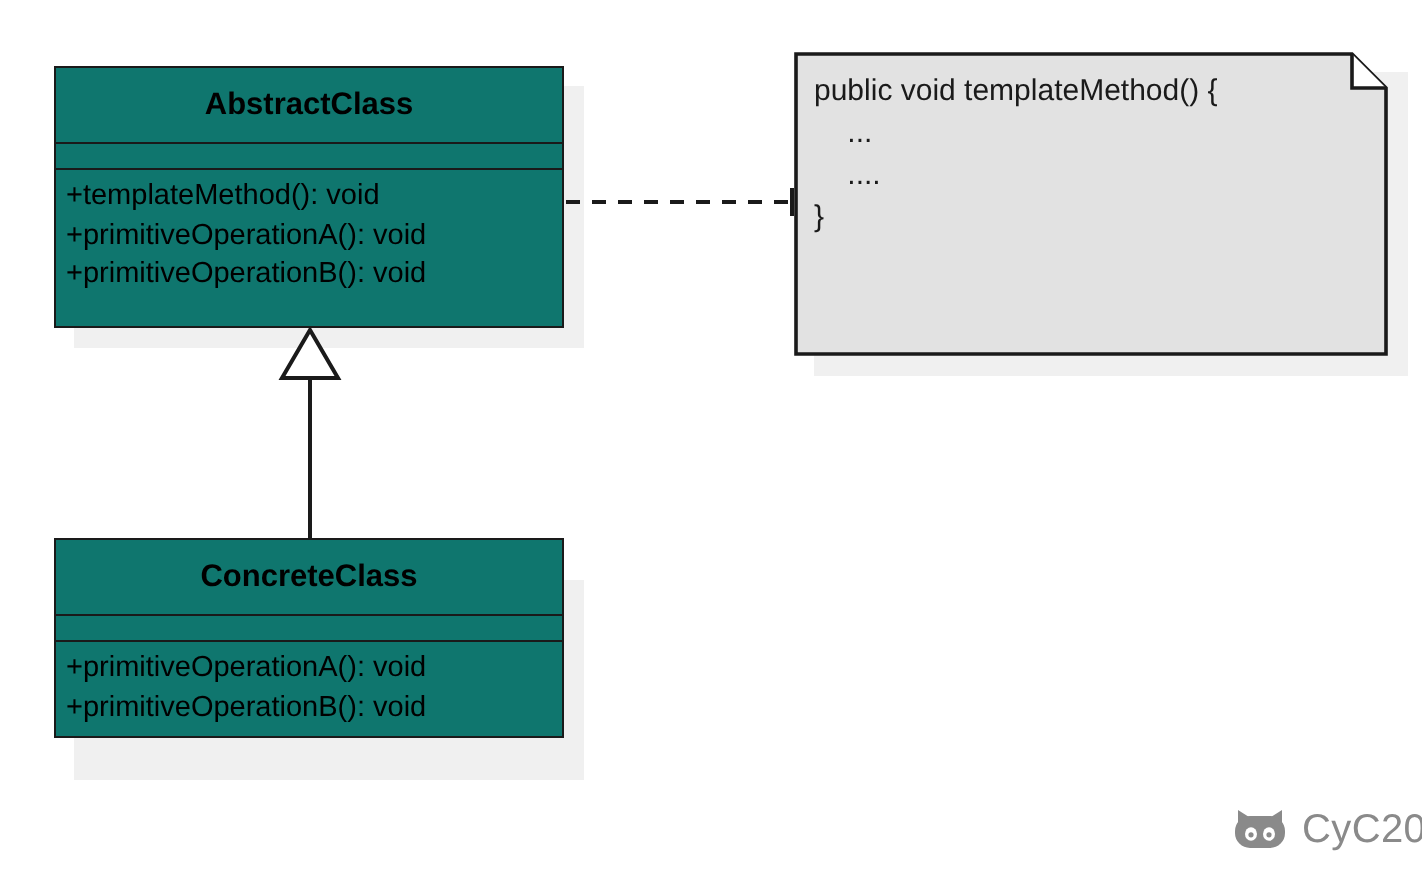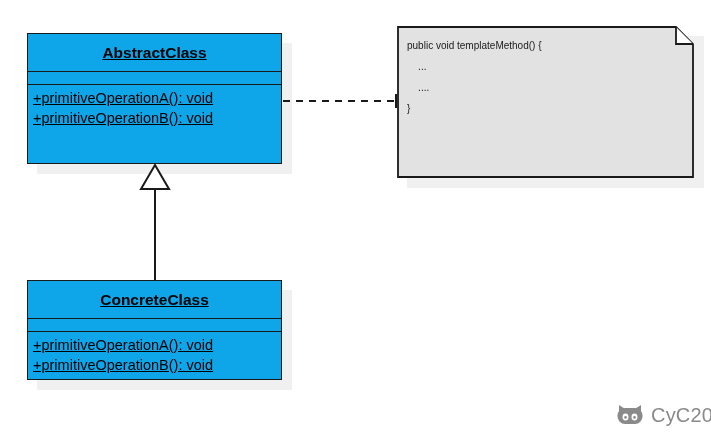--- a/index.html
+++ b/index.html
@@ -15,24 +15,23 @@
     width: 711px;
     height: 439px;
     background: #ffffff;
     overflow: hidden;
   }
 
   
   .uml-class {
     position: absolute;
     box-sizing: border-box;
-    background: #0ea5e9;
+    background: #0f766e;
     border: 1.6px solid #1a1a1a;
     z-index: 3;
-    text-decoration: underline;
   }
   .uml-shadow {
     position: absolute;
     background: #f0f0f0;
     z-index: 1;
   }
   .uml-title {
     box-sizing: border-box;
     height: 38px;
     line-height: 38px;
@@ -79,21 +78,21 @@
   .note-body {
     position: absolute;
     left: 0;
     top: 0;
     width: 100%;
     height: 100%;
     padding: 9px 10px;
     box-sizing: border-box;
   }
   .note-line {
-    font-size: 10px;
+    font-size: 15px;
     line-height: 21px;
     color: #1a1a1a;
     white-space: pre;
   }
 
   
   .connector-svg {
     position: absolute;
     left: 0;
     top: 0;
@@ -134,26 +133,27 @@
 
     <line x1="155" y1="280" x2="155" y2="189" stroke="#1a1a1a" stroke-width="2"></line>
 
     <polygon points="155,165 141,189 169,189" fill="#ffffff" stroke="#1a1a1a" stroke-width="2" stroke-linejoin="miter"></polygon>
   </svg>
 
   <div class="uml-class" style="left:27px; top:33px; width:255px; height:131px;">
     <div class="uml-title">AbstractClass</div>
     <div class="uml-attrs"></div>
     <div class="uml-methods">
+      <div class="uml-method">+templateMethod(): void</div>
       <div class="uml-method">+primitiveOperationA(): void</div>
       <div class="uml-method">+primitiveOperationB(): void</div>
     </div>
   </div>
 
-  <div class="uml-class" style="left:27px; top:280px; width:255px; height:100px;">
+  <div class="uml-class" style="left:27px; top:269px; width:255px; height:100px;">
     <div class="uml-title">ConcreteClass</div>
     <div class="uml-attrs"></div>
     <div class="uml-methods">
       <div class="uml-method">+primitiveOperationA(): void</div>
       <div class="uml-method">+primitiveOperationB(): void</div>
     </div>
   </div>
 
   <div class="uml-note" style="left:397px; top:26px; width:297px; height:152px; background:transparent;">
     <svg class="note-svg" width="297" height="152" viewBox="0 0 297 152" xmlns="http://www.w3.org/2000/svg">

